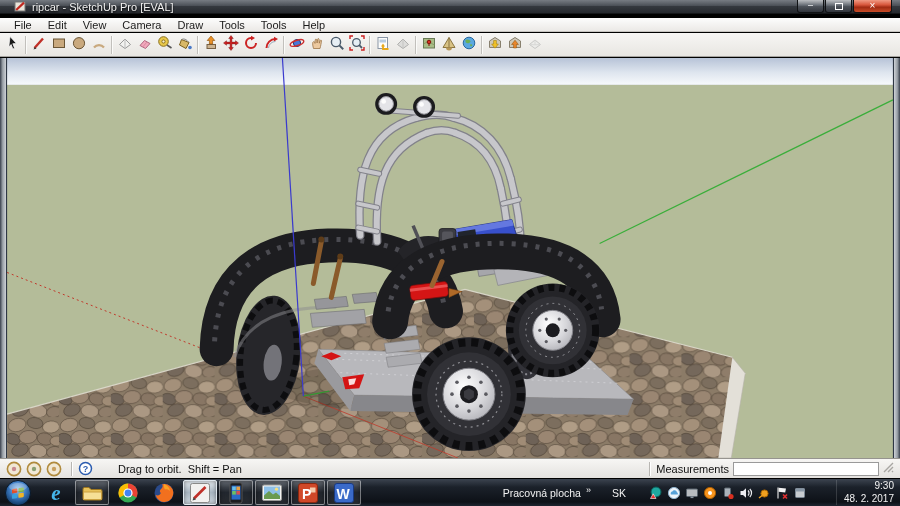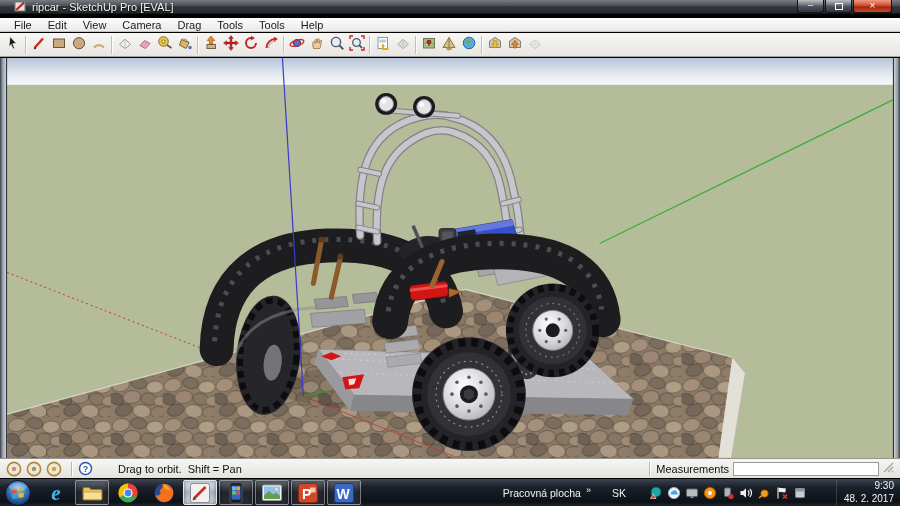--- a/index.html
+++ b/index.html
@@ -75,21 +75,21 @@
     <div class="wb"><span class="mxbox"></span></div>
     <div class="wb close">×</div>
   </div>
 </div>
 
 <div class="menubar" id="menubar">
     <span class="menuitem">File</span>
     <span class="menuitem">Edit</span>
     <span class="menuitem">View</span>
     <span class="menuitem">Camera</span>
-    <span class="menuitem">Drag</span>
+    <span class="menuitem">Draw</span>
     <span class="menuitem">Tools</span>
     <span class="menuitem">Tools</span>
     <span class="menuitem">Help</span>
   </div>
 
 <div class="toolbar" id="toolbar">
     <button class="tbtn">
       <span><svg width="16" height="16" viewBox="0 0 16 16">
           <path d="M5 1.5 L11.5 8.5 L7.8 8.7 L9.6 13.2 L7.9 14 L6.1 9.5 L3.8 12 Z" fill="#1a1a1a" stroke="#fff" stroke-width="0.7"></path>
         </svg></span>

